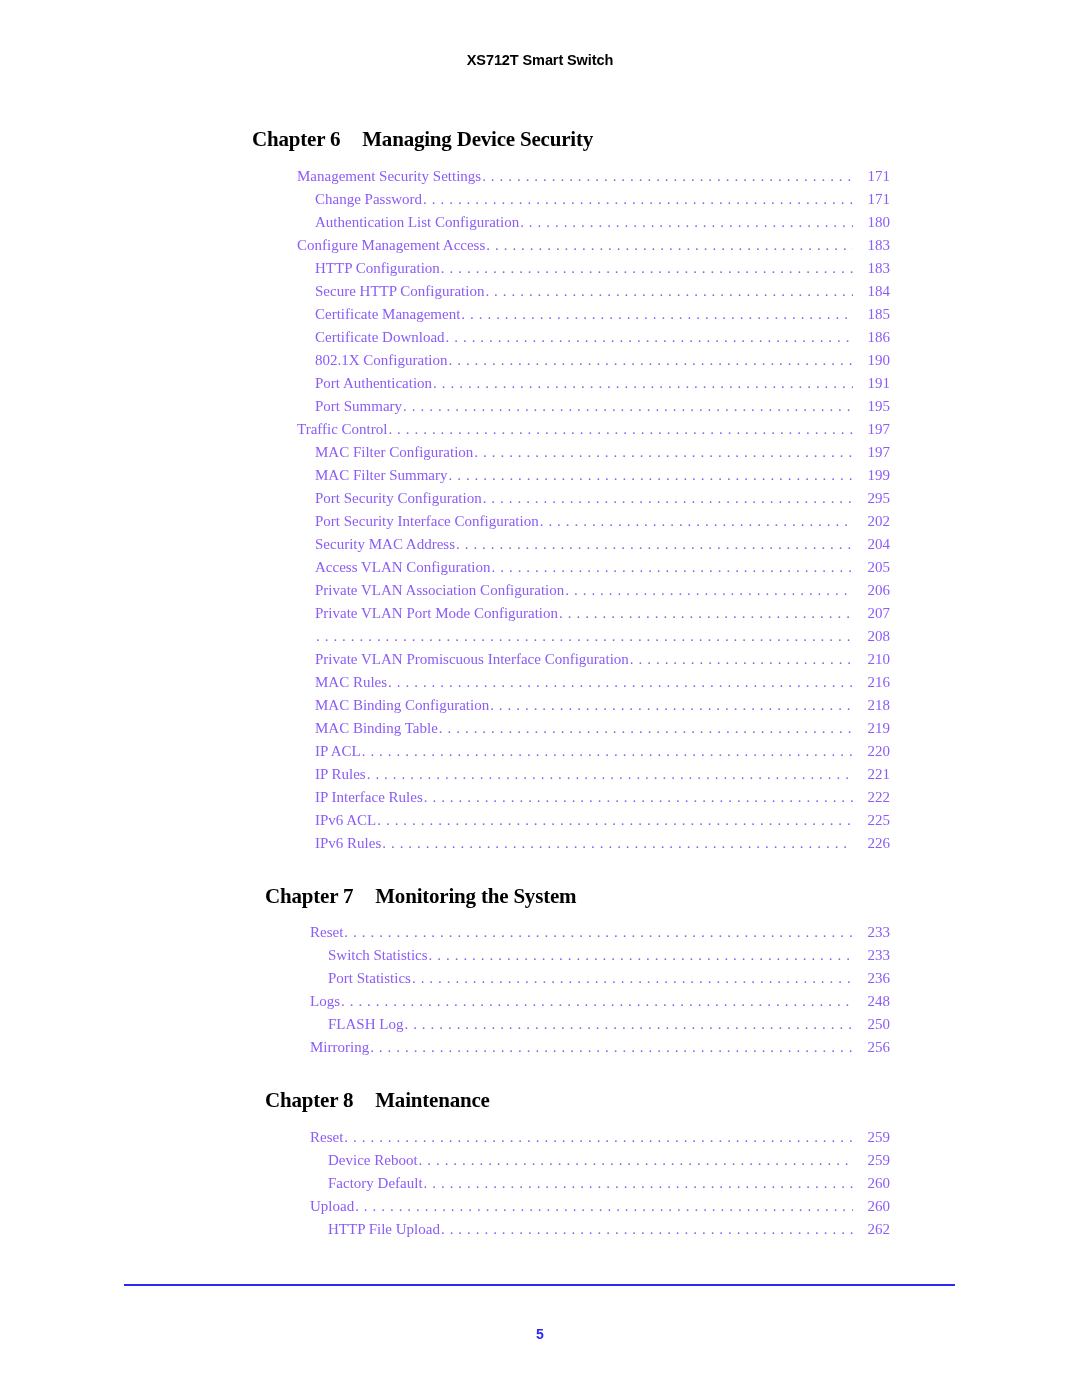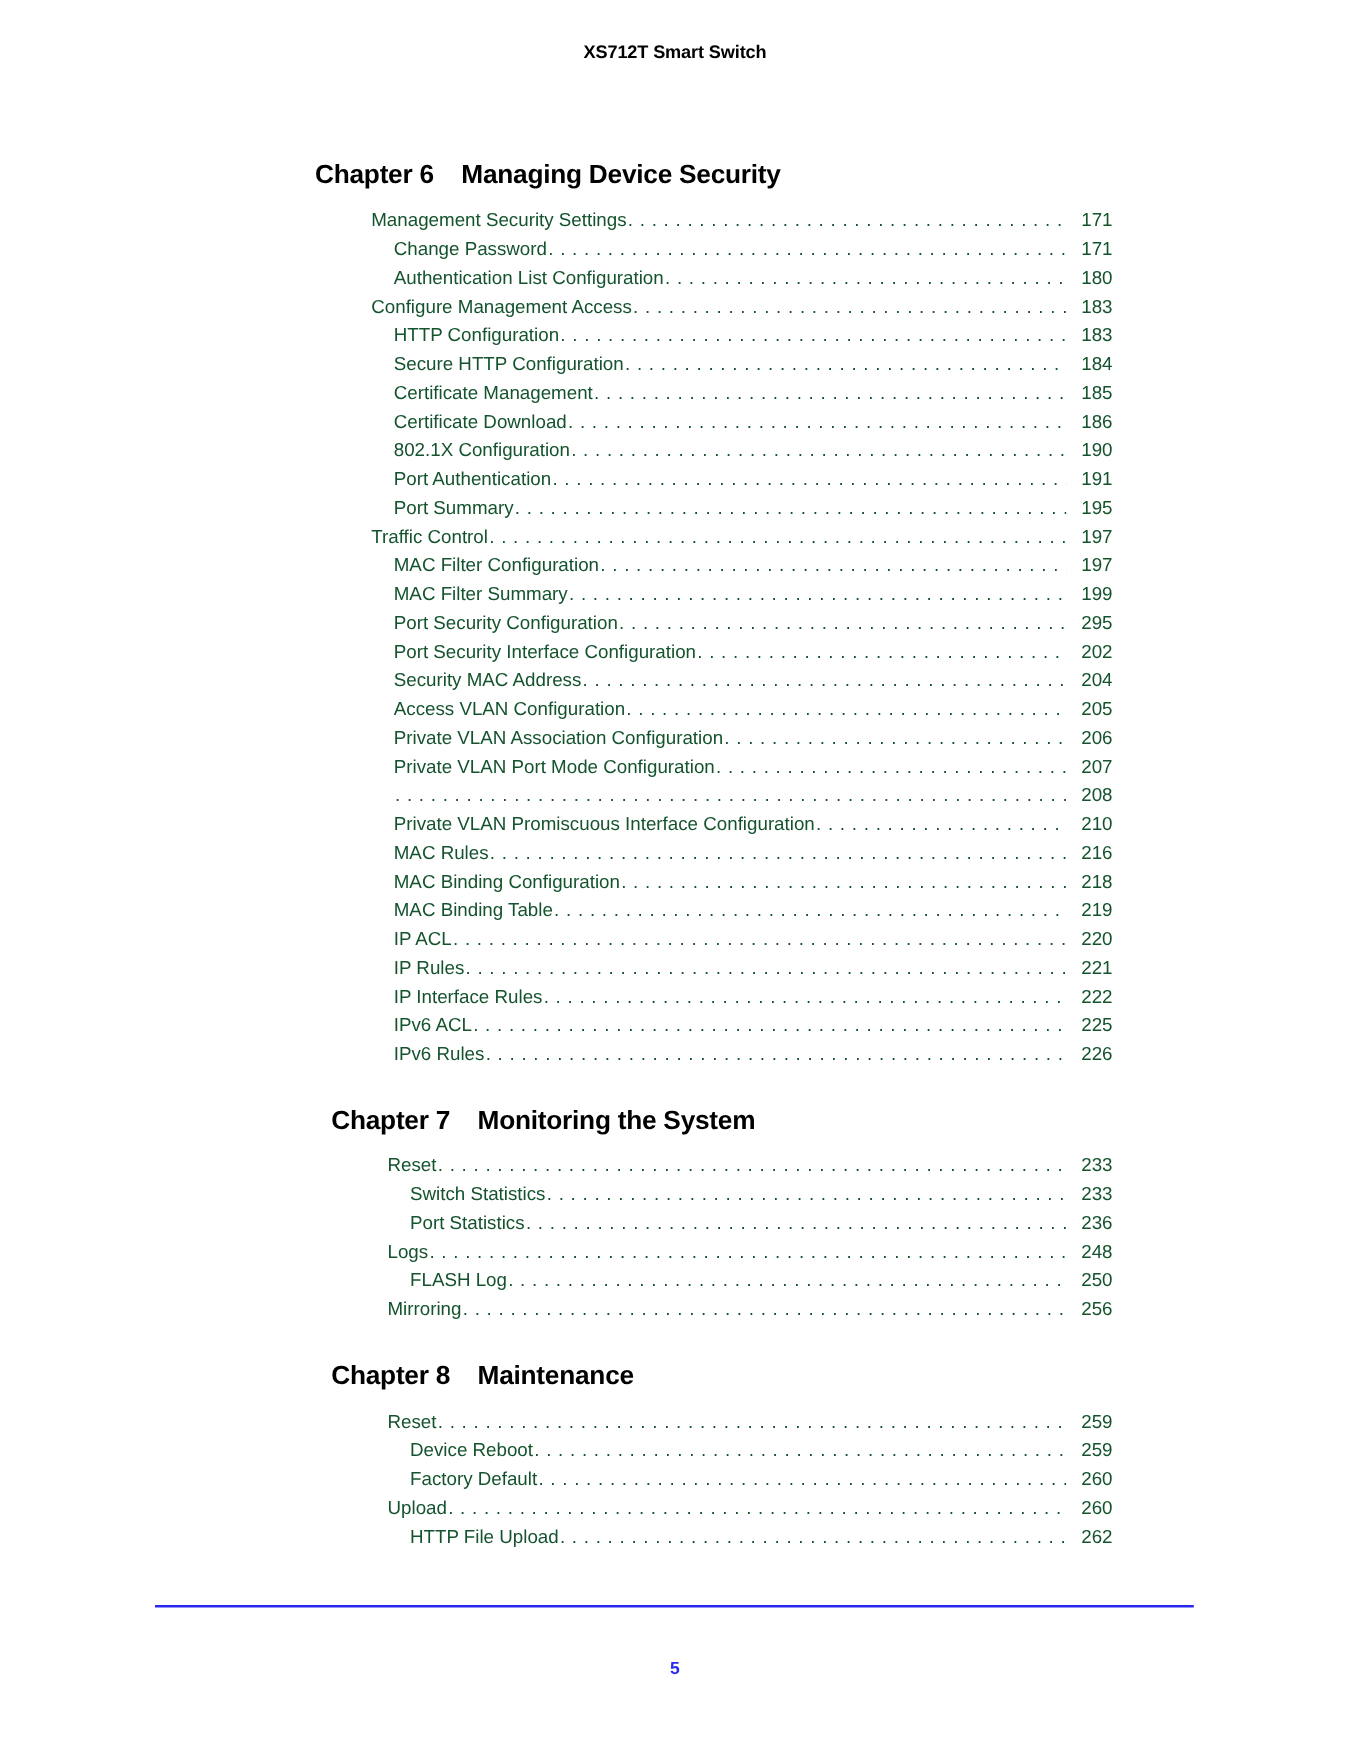--- a/index.html
+++ b/index.html
@@ -17,36 +17,37 @@
 
   .page {
     position: absolute;
     inset: 0;
     background: #ffffff;
   }
 
   
   .running-header {
     position: absolute;
-    top: 34px;
+    top: 52px;
     left: 0;
     width: 1080px;
     text-align: center;
     font-size: 14.5px;
     font-weight: bold;
     color: #000000;
     letter-spacing: -0.1px;
   }
 
   
   .content {
     position: absolute;
     top: 128px;
     left: 0;
     width: 1080px;
+    font-family: Liberation Serif, serif;
   }
 
   
   .chapter-heading {
     margin: 0;
     padding: 0 0 0 252px;
     font-size: 21px;
     font-weight: bold;
     color: #000000;
     letter-spacing: -0.2px;
@@ -73,21 +74,21 @@
   .toc-list {
     list-style: none;
     margin: 13px 0 0 0;
     padding: 0;
   }
 
   .toc-entry {
     display: flex;
     align-items: center;
     font-size: 15px;
-    color: #14532d;
+    color: #8b5cf6;
     line-height: 23px;
     height: 23px;
     white-space: nowrap;
     padding-right: 190px;
   }
   .toc-entry.level-1 { padding-left: 297px; }
   .toc-entry.level-2 { padding-left: 315px; }
 
   .toc-title {
     flex: 0 0 auto;

